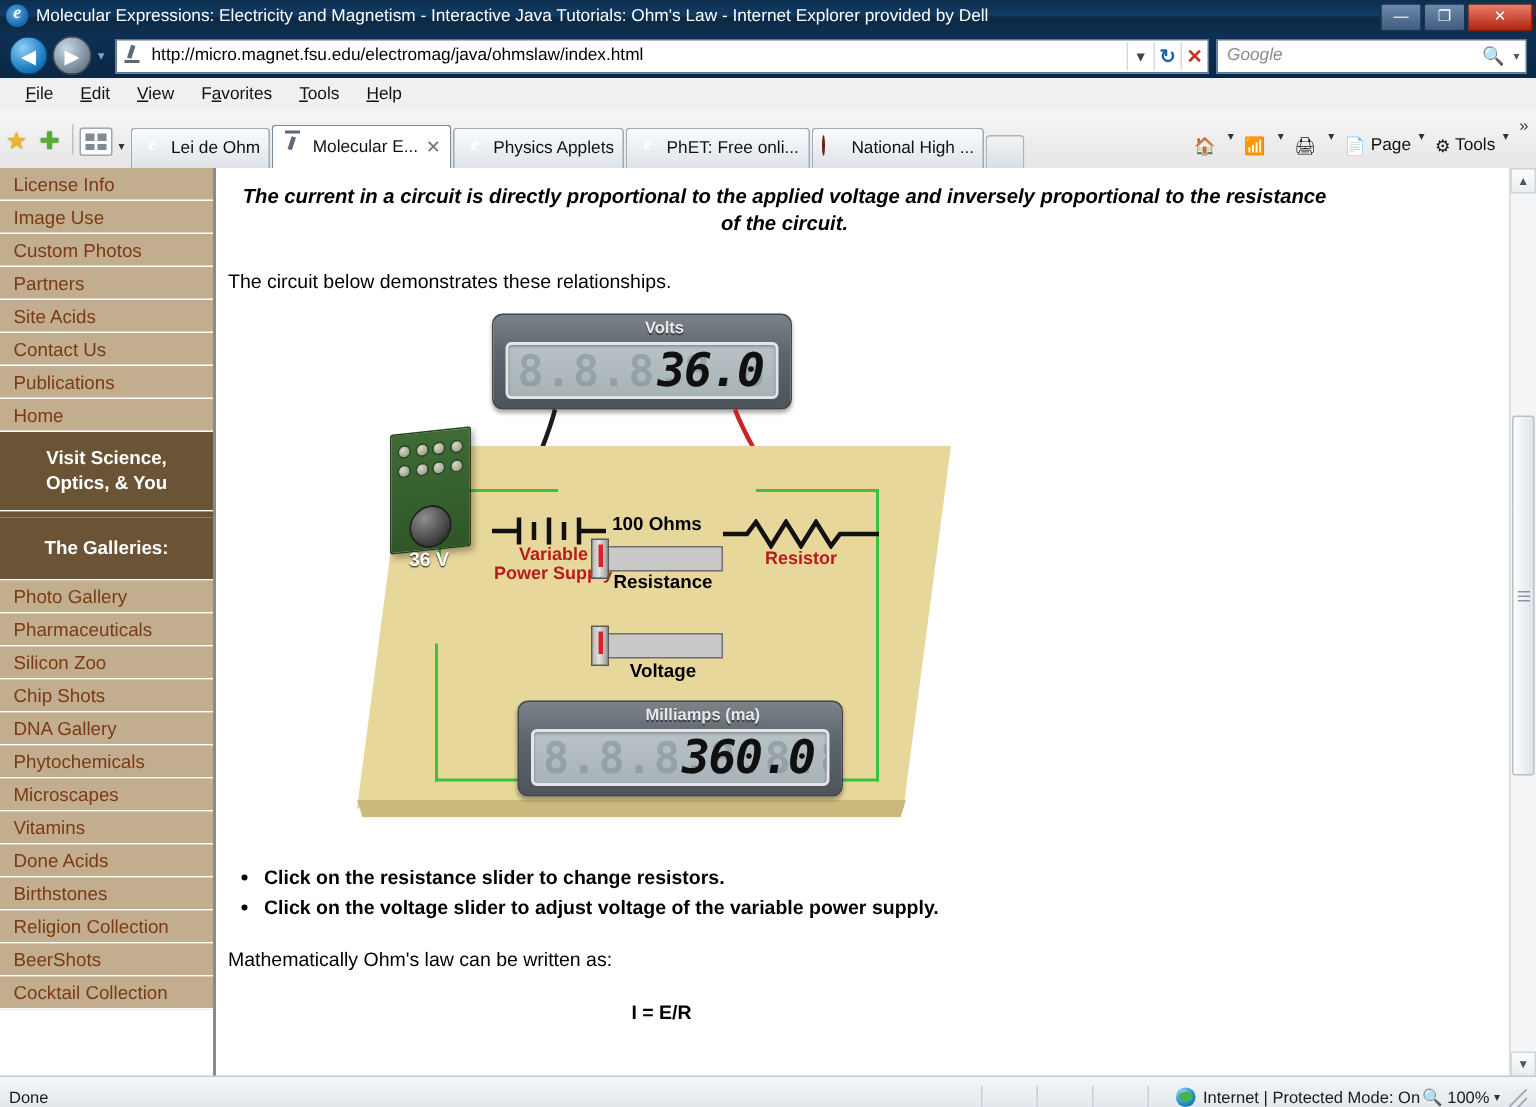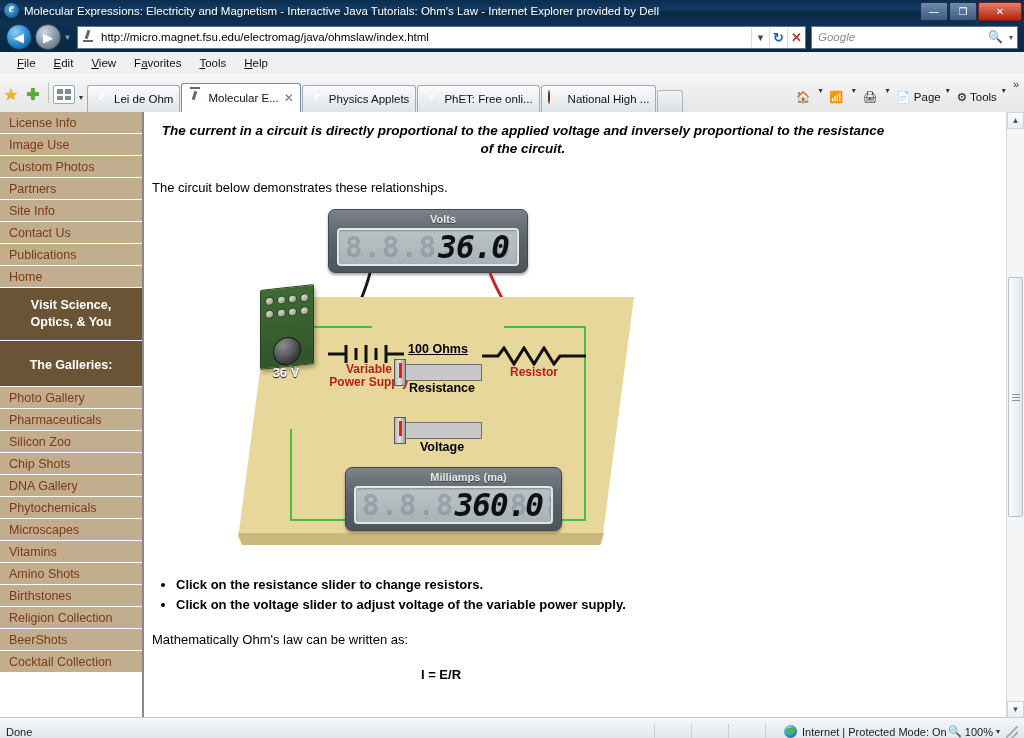--- a/index.html
+++ b/index.html
@@ -592,41 +592,41 @@
     <div class="chev-more">»</div>
   </div>
 
   <div class="viewport">
 
     <div class="sidebar">
       <div class="side-item">License Info</div>
       <div class="side-item">Image Use</div>
       <div class="side-item">Custom Photos</div>
       <div class="side-item">Partners</div>
-      <div class="side-item">Site Info</div>
+      <div class="side-item">Site Acids</div>
       <div class="side-item">Contact Us</div>
       <div class="side-item">Publications</div>
       <div class="side-item">Home</div>
 
       <div class="side-banner">
         <div>Visit Science,</div>
         <div>Optics, &amp; You</div>
       </div>
       <div class="side-gap"></div>
       <div class="side-banner gal">The Galleries:</div>
 
       <div class="side-item">Photo Gallery</div>
       <div class="side-item">Pharmaceuticals</div>
       <div class="side-item">Silicon Zoo</div>
       <div class="side-item">Chip Shots</div>
       <div class="side-item">DNA Gallery</div>
       <div class="side-item">Phytochemicals</div>
       <div class="side-item">Microscapes</div>
       <div class="side-item">Vitamins</div>
-      <div class="side-item">Amino Shots</div>
+      <div class="side-item">Done Acids</div>
       <div class="side-item">Birthstones</div>
       <div class="side-item">Religion Collection</div>
       <div class="side-item">BeerShots</div>
       <div class="side-item">Cocktail Collection</div>
     </div>
     <div class="side-edge"></div>
 
     <div class="content">
 
       <div class="head-quote">
@@ -687,21 +687,21 @@
         <div class="lbl" style="left:68px; top:154px; width:126px;">
           <div>Variable</div>
           <div>Power Supply</div>
         </div>
 
         <svg width="106" height="20" style="position:absolute;left:244px;top:137px;">
           <polyline points="0,10 16,10 22,2 32,18 42,2 52,18 62,2 72,18 78,10 104,10" stroke="#111" stroke-width="3" fill="none"></polyline>
         </svg>
         <div class="lbl" style="left:248px; top:157px; width:96px;">Resistor</div>
 
-        <div class="lbl black" style="left:150px; top:134px; width:100px;text-decoration:underline;">100 Ohms</div>
+        <div class="lbl black" style="left:150px; top:134px; width:100px;">100 Ohms</div>
 
         <div class="slider" style="left:162px; top:155px; width:82px;"></div>
         <div class="slider-knob" style="left:156px; top:150px;">
             <i></i>
           </div>
         <div class="lbl black" style="left:152px; top:173px; width:104px;">Resistance</div>
 
         <div class="slider" style="left:162px; top:213px; width:82px;"></div>
         <div class="slider-knob" style="left:156px; top:208px;">
             <i></i>

